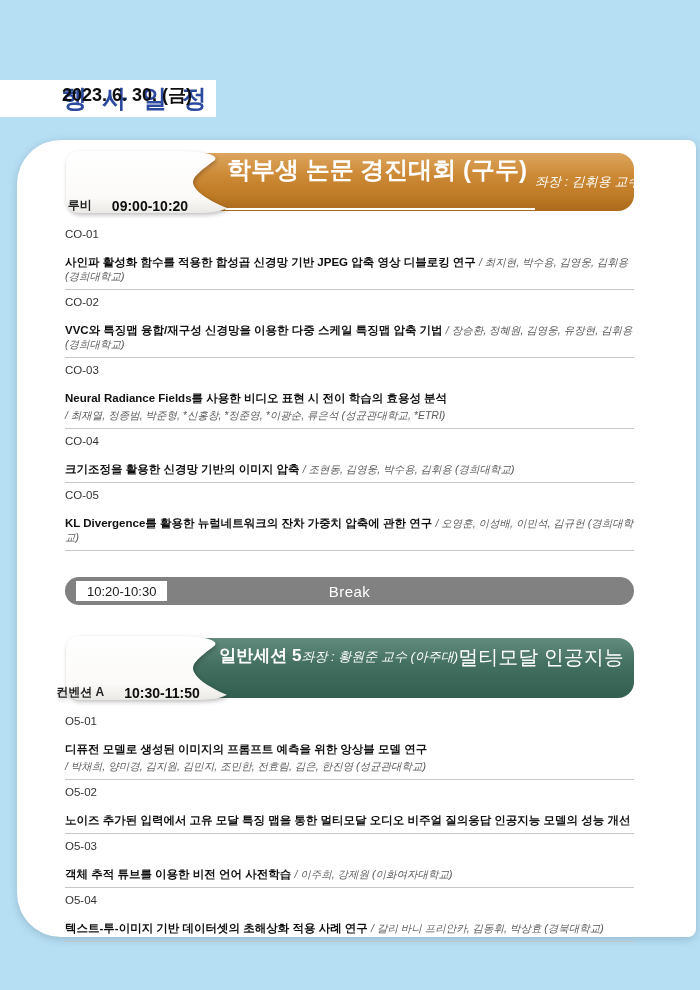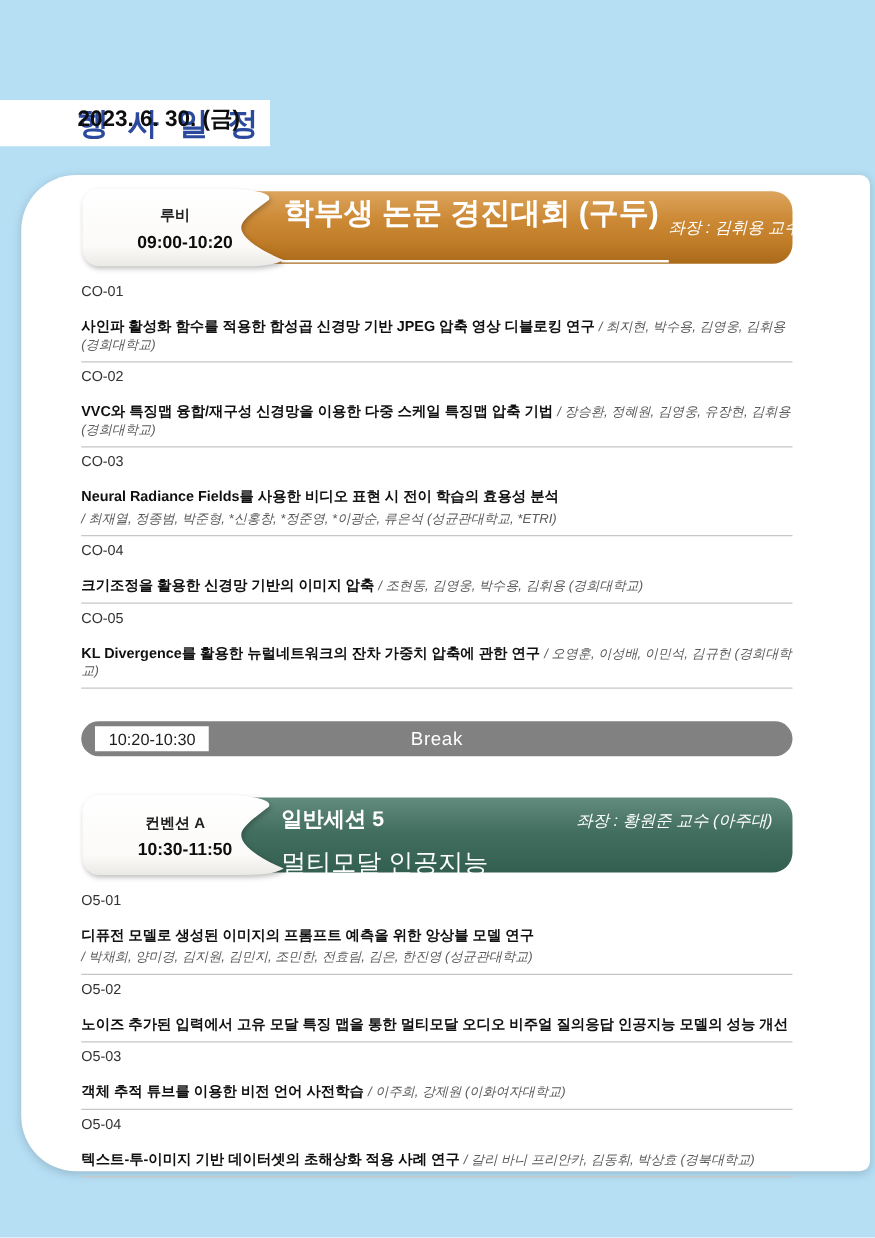--- a/index.html
+++ b/index.html
@@ -48,21 +48,21 @@
     position:absolute; left:112px; right:0; top:3px; bottom:3px;
     border-radius:10px 16px 16px 10px;
     padding:6px 16px 6px 48px;
   }
   .bar.orange {
     background:linear-gradient(180deg,#dca55e 0%,#cd8a36 38%,#c07c27 70%,#aa6a1a 100%);
     display:flex; align-items:center;
   }
   .bar.green {
     background:linear-gradient(180deg,#628c7e 0%,#436f60 45%,#325f4f 100%);
-    display:flex; flex-direction:column; justify-content:flex-start;
+    display:flex; justify-content:center;
   }
   .s1-title {
     color:#fff; font-size:24px; font-weight:bold;
     border-bottom:2px solid #fff;
     padding:0 8px 22px 2px;
     white-space:nowrap;
   }
   .chair-text {
     margin-left:auto; color:#fff;
     font-style:italic; font-size:13px;
@@ -73,24 +73,24 @@
   .s2-line { height:2px; background:#fff; margin:4px 0 6px; }
   .s2-sub { color:#fff; font-size:20px; font-weight:normal; white-space:nowrap; }
 
   .tab {
     position:absolute; left:0; top:0;
     width:172px; height:100%;
     filter:drop-shadow(1px 2px 2px rgba(0,0,0,0.25));
   }
   .tab svg { width:100%; height:100%; display:block; }
   .tab-labels {
-    position:absolute; left:12px; top:0;
+    position:absolute; left:0; top:0;
     width:150px; height:100%;
-    display:flex; flex-direction:column;
-    justify-content:center; align-items:center;
+    display:flex; flex-direction:row;
+    justify-content:center; align-items:flex-end;
     gap:4px; padding-right:24px;
   }
   .tab-room { font-size:12px; font-weight:bold; color:#222; white-space:nowrap; }
   .tab-time { font-size:14px; font-weight:bold; color:#0d0d0d; white-space:nowrap;padding-left:16px; }
 
   
   .papers { margin-top:8px; }
   .paper-row {
     display:flex; gap:14px;
     padding:5px 0 6px;

